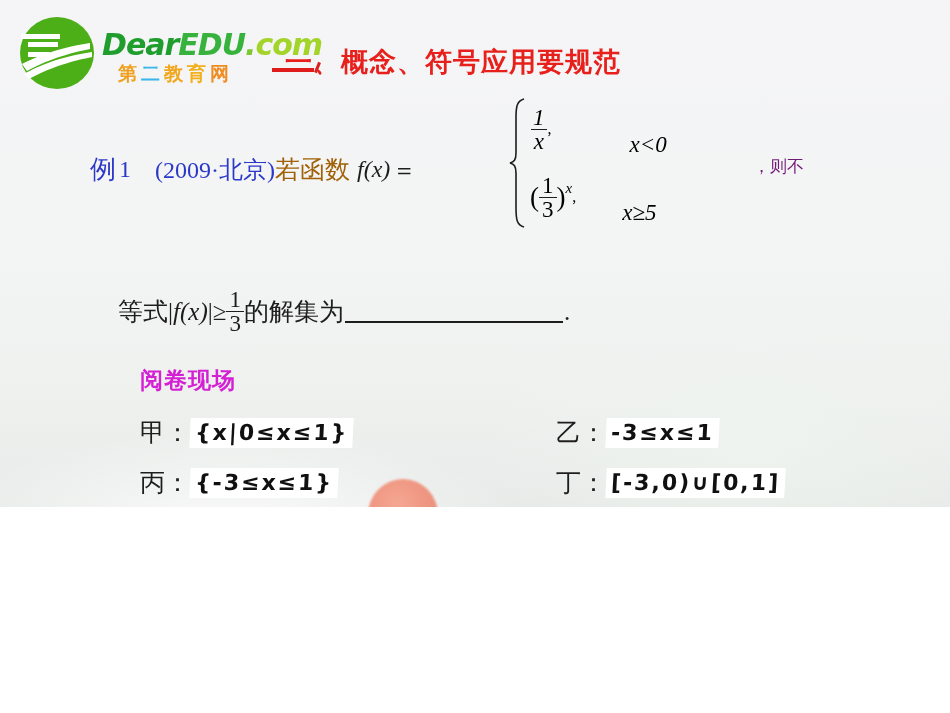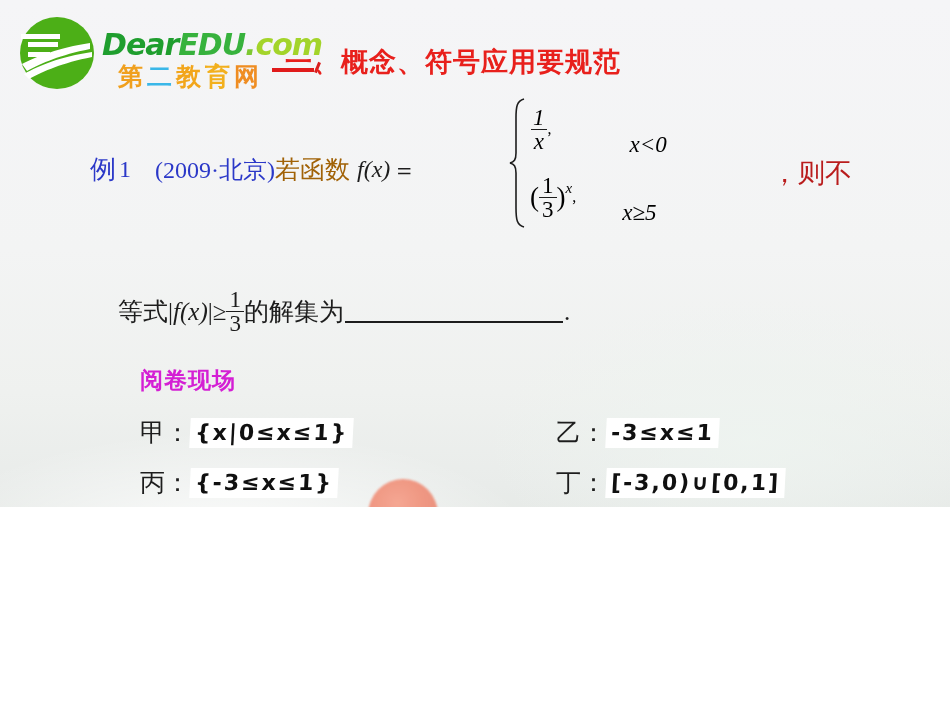--- a/index.html
+++ b/index.html
@@ -77,21 +77,21 @@
   }
   .logo-text .c1 { color: #1f9e2e; }
   .logo-text .c2 { color: #37b23d; }
   .logo-text .c3 { color: #7ec832; }
   .logo-text .c4 { color: #a3d42a; }
   .logo-sub {
     position: absolute;
     left: 108px; top: 52px;
     font-family: Liberation Serif, serif;
     font-weight: bold;
-    font-size: 25px;
+    font-size: 19px;
     letter-spacing: 4px;
     white-space: nowrap;
     line-height: 1;
   }
   .logo-sub .s1 { color: #f0a01e; }
   .logo-sub .s2 { color: #3ab7e8; }
   .logo-sub .s3 { color: #f2a61c; }
   .logo-sub .s4 { color: #f2b01e; }
   .logo-sub .s5 { color: #ef8d22; }
   .logo-underline {
@@ -178,24 +178,23 @@
     font-style: italic;
     font-size: 23px;
     display: inline-block;
     margin-top: 32px;
   }
   .case-cond-pad1 { padding-left: 78px; }
   .case-cond-pad2 { padding-left: 46px; }
   .comma-tail {
     position: absolute;
     left: 753px; top: 155px;
-    font-size: 27px;
-    color: #b91c1c;
-    white-space: nowrap;
-    margin-left: 18px;
+    font-size: 17px;
+    color: #701a75;
+    white-space: nowrap;
   }
 
   .prob-line2 {
     position: absolute;
     left: 118px; top: 288px;
     display: flex;
     align-items: center;
     white-space: nowrap;
     font-size: 25px;
     color: #1d1d1d;

